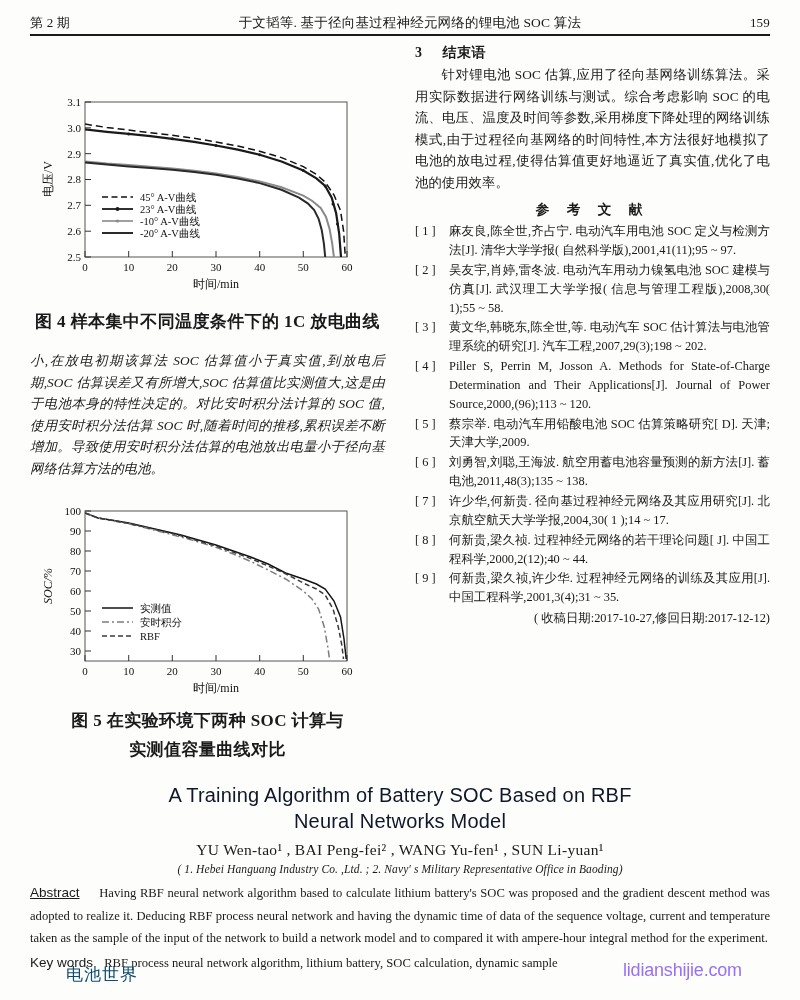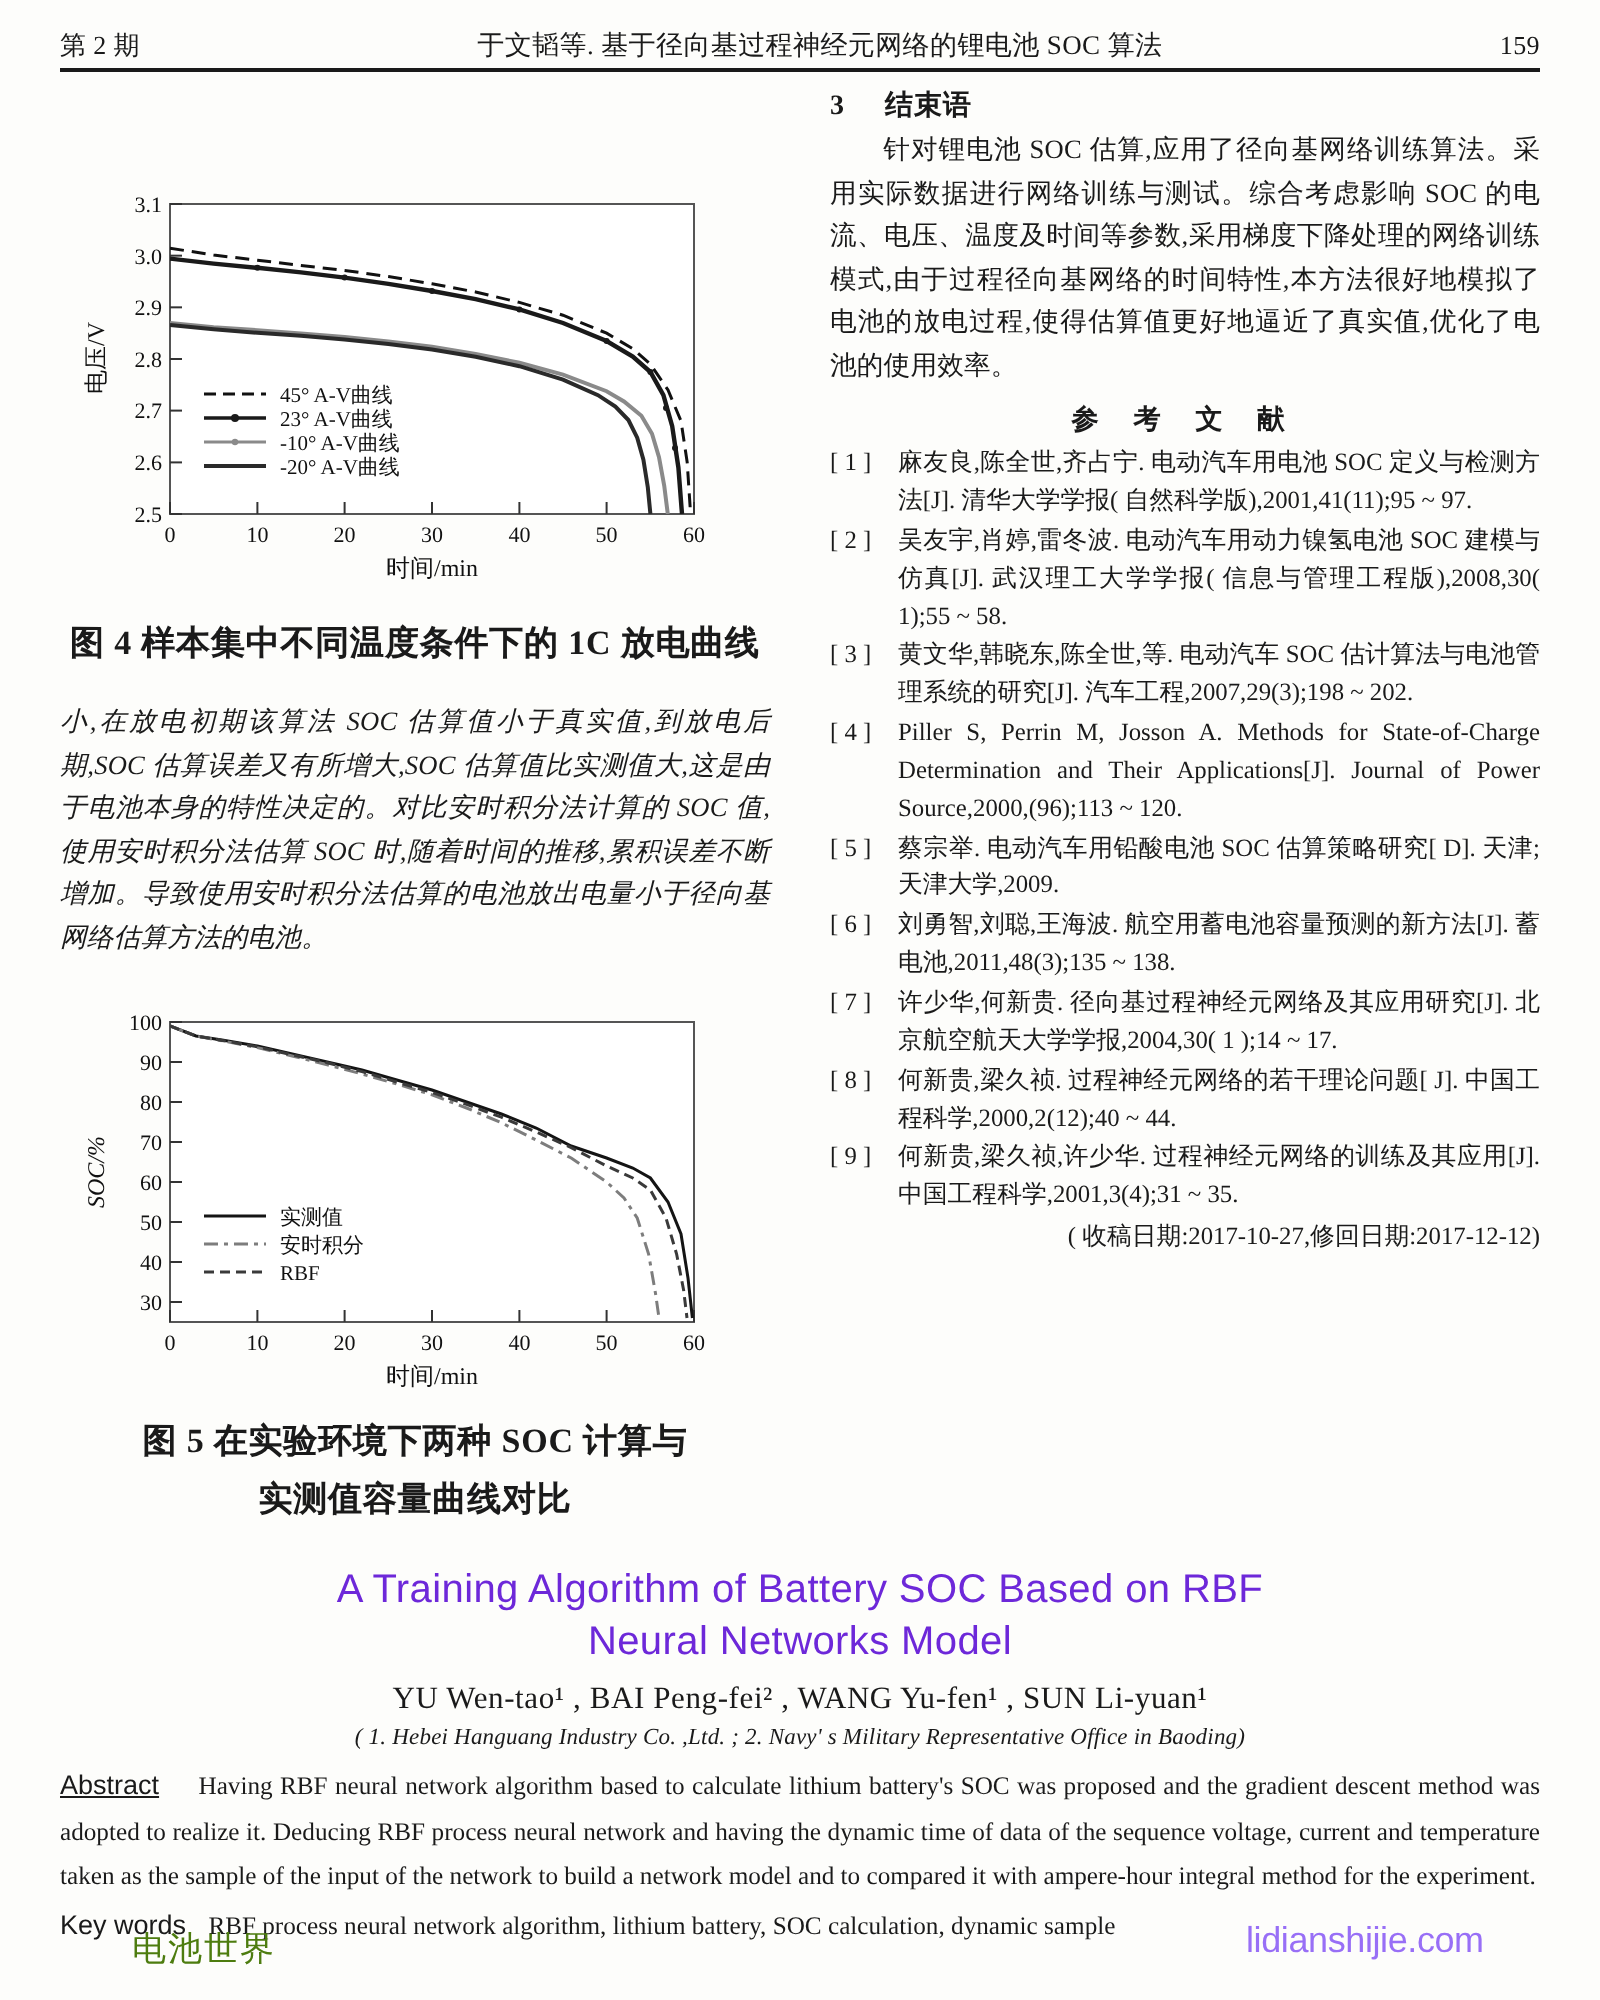--- a/index.html
+++ b/index.html
@@ -77,21 +77,21 @@
   }
   .refdate {
     font-size:12.4px; text-align:right; margin-top:2px; line-height:1.5;
   }
 
   
   .enblock { position:absolute; left:30px; top:782px; width:740px; }
   .en-title {
     text-align:center; font-family:"Liberation Sans", sans-serif;
     font-size:20px; line-height:1.32; font-weight:400; letter-spacing:.2px;
-    color:#6d28d9;
+    color:#0f172a;
   }
   .en-authors {
     text-align:center; font-size:15.5px; margin-top:6px; letter-spacing:.3px;
   }
   .en-affil {
     text-align:center; font-size:11.5px; font-style:italic;
     margin-top:4px; letter-spacing:.1px;
   }
   .en-abs {
     margin-top:6px; font-size:12.6px; line-height:1.78;
@@ -109,21 +109,21 @@
 
   
   .watermark {
     position:absolute; left:623px; top:960px;
     font-family:"Liberation Sans", sans-serif;
     font-size:18px; color:#8b5cf6; opacity:.88;
     letter-spacing:-.2px; pointer-events:none;
   }
   .watermark-cn {
     position:absolute; left:66px; top:963px;
-    font-size:17px; color:#4d7c0f; letter-spacing:1px;
+    font-size:17px; color:#0c4a6e; letter-spacing:1px;
     pointer-events:none;
   }
 </style>
 </head>
 <body>
 
 <div class="page">
 
   <div class="runhead">
     <span class="left">第 2 期</span>

